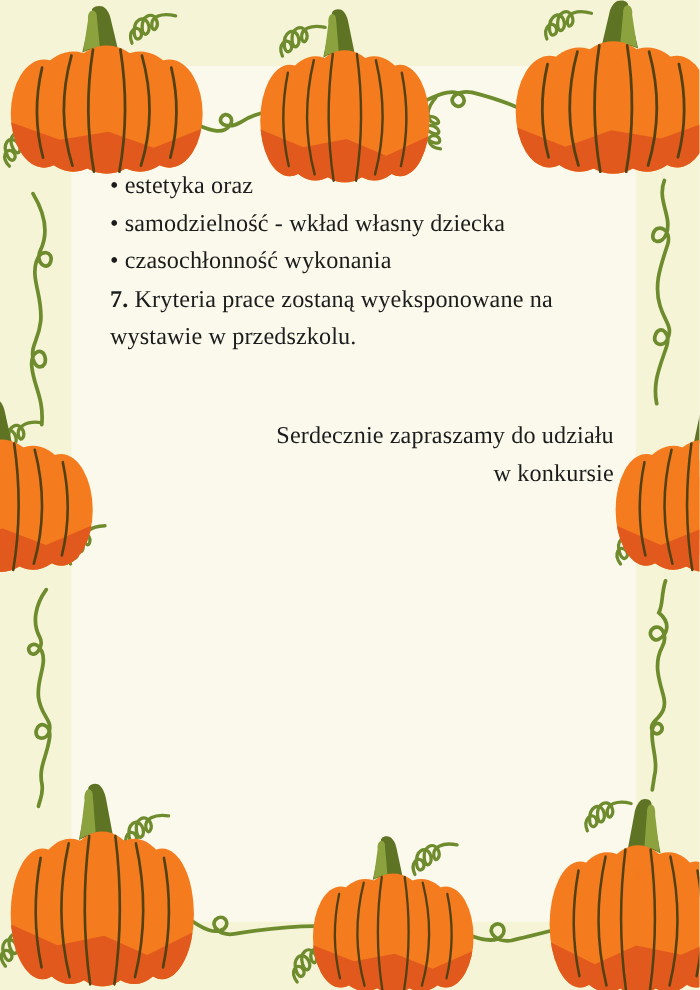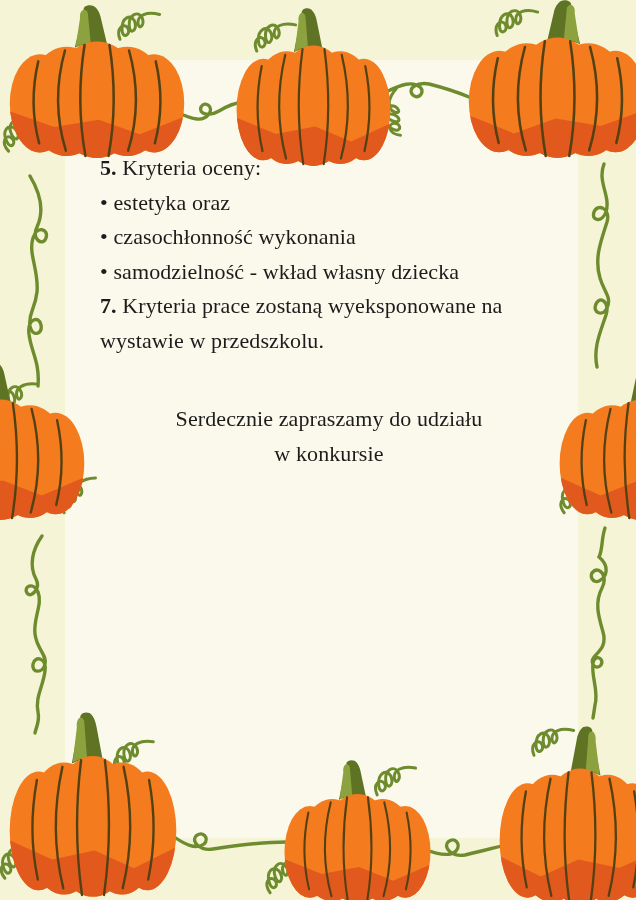--- a/index.html
+++ b/index.html
@@ -13,21 +13,21 @@
     background:var(--panel-bg,#FAF9EB);z-index:1;
   }
   .decor{position:absolute;left:0;top:0;width:636px;height:900px;z-index:2;pointer-events:none;}
   .content{
     position:absolute;left:100px;top:151px;width:458px;z-index:3;
     font-size:22px;line-height:34.5px;color:var(--text-color,#1C1C1C);
     letter-spacing:0.1px;
   }
   .content p{margin:0;}
   .content strong{font-weight:bold;}
-  .closing{margin-top:44px;text-align:center;}
+  .closing{margin-top:55px;text-align:right;}
 </style>
 </head>
 <body>
 
 <div class="panel"></div>
 
 <svg class="decor" width="636" height="900" viewBox="0 0 636 900" xmlns="http://www.w3.org/2000/svg">
   <defs>
     <clipPath id="bodyclip">
       <ellipse cx="100" cy="104" rx="50" ry="64"></ellipse>
@@ -90,22 +90,21 @@
   <use href="#pumpkin" transform="translate(235,8) scale(0.785,0.94)"></use>
   <use href="#pumpkin" transform="translate(648,0) scale(-0.905,0.94)"></use>
   <use href="#pumpkin" transform="translate(-84,362) scale(0.85,0.94)"></use>
   <use href="#pumpkin" transform="translate(722,362) scale(-0.82,0.94)"></use>
   <use href="#pumpkin" transform="translate(8,712) scale(0.85,1.1)"></use>
   <use href="#pumpkin" transform="translate(283,760) scale(0.745,0.85)"></use>
   <use href="#pumpkin" transform="translate(662,726) scale(-0.82,1.06)"></use>
 </svg>
 
 <div class="content">
-  <p><strong>5.</strong><span> Kryteria oceny:</span></p>
   <p><strong></strong><span>• estetyka oraz</span></p>
+  <p><strong></strong><span>• samodzielność - wkład własny dziecka</span></p>
   <p><strong></strong><span>• czasochłonność wykonania</span></p>
-  <p><strong></strong><span>• samodzielność - wkład własny dziecka</span></p>
   <p><strong>7.</strong><span> Kryteria prace zostaną wyeksponowane na wystawie w przedszkolu.</span></p>
   <div class="closing">
     <p>Serdecznie zapraszamy do udziału</p>
     <p>w konkursie</p>
   </div>
 </div>
 
 </body></html>

